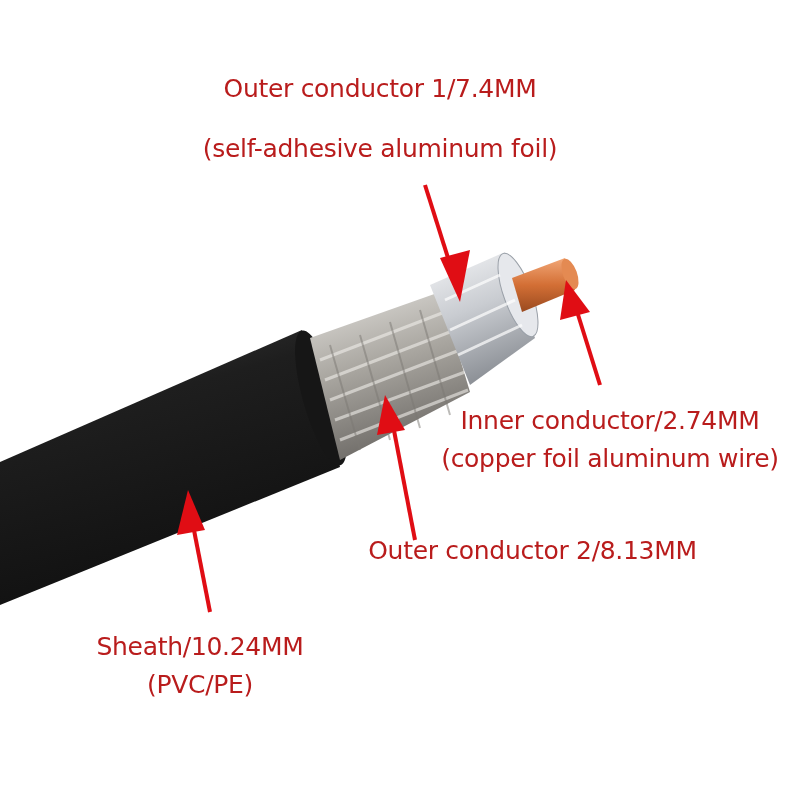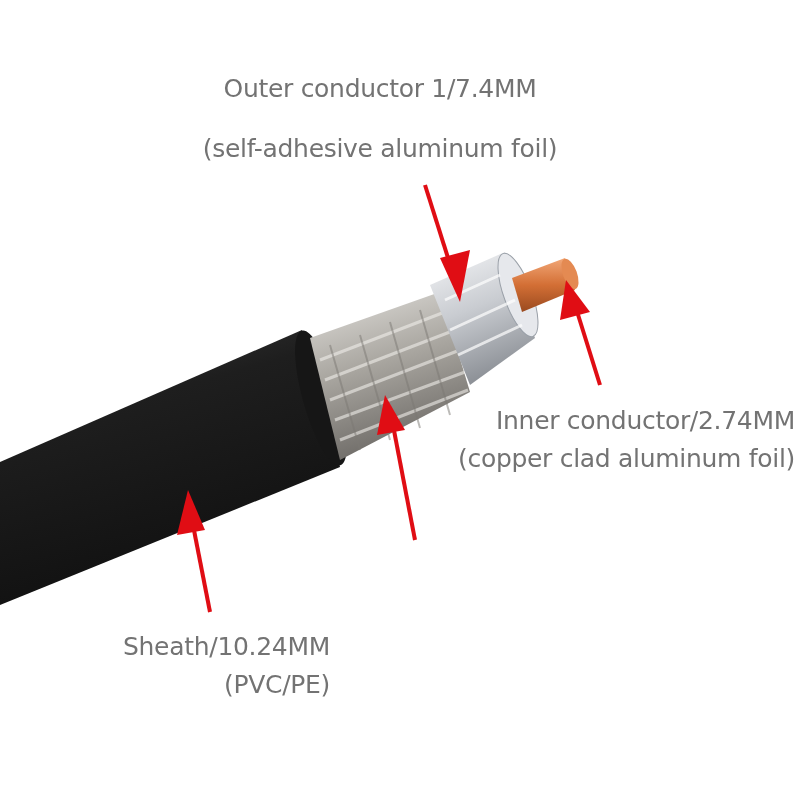--- a/index.html
+++ b/index.html
@@ -3,21 +3,21 @@
   <meta charset="utf-8">
   <style>
     html, body { margin: 0; padding: 0; }
     body {
       width: 800px; height: 800px; overflow: hidden;
       background: #ffffff; position: relative;
       font-family: "DejaVu Sans", sans-serif;
     }
     .stage { position: absolute; left: 0; top: 0; width: 800px; height: 800px; }
     .label {
-      position: absolute; color: #737373; text-align: center;
+      position: absolute; color: #b91c1c; text-align: center;
       font-size: 25px; line-height: 38px; white-space: nowrap;
       letter-spacing: -0.3px;
     }
     .label div { display: block; }
     svg.art { position: absolute; left: 0; top: 0; }
   </style>
 </head>
 <body>
 
 <div class="stage">
@@ -81,25 +81,26 @@
       <line x1="210" y1="612" x2="192" y2="520" stroke-width="4"></line>
       <polygon points="177,535 205,530 188,490" stroke="none"></polygon>
     </g>
   </svg>
 
   <div class="label" style="left:190px; top:70px; width:380px;">
     <div>Outer conductor 1/7.4MM</div>
     <div style="margin-top:22px;">(self-adhesive aluminum foil)</div>
   </div>
 
-  <div class="label" style="left:425px; top:402px; width:370px;text-align:right;">
+  <div class="label" style="left:425px; top:402px; width:370px;">
     <div>Inner conductor/2.74MM</div>
-    <div>(copper clad aluminum foil)</div>
+    <div>(copper foil aluminum wire)</div>
   </div>
 
   <div class="label" style="left:285px; top:532px; width:495px;">
+    <div>Outer conductor 2/8.13MM</div>
   </div>
 
-  <div class="label" style="left:70px; top:628px; width:260px;text-align:right;">
+  <div class="label" style="left:70px; top:628px; width:260px;">
     <div>Sheath/10.24MM</div>
     <div>(PVC/PE)</div>
   </div>
 </div>
 
 </body></html>

